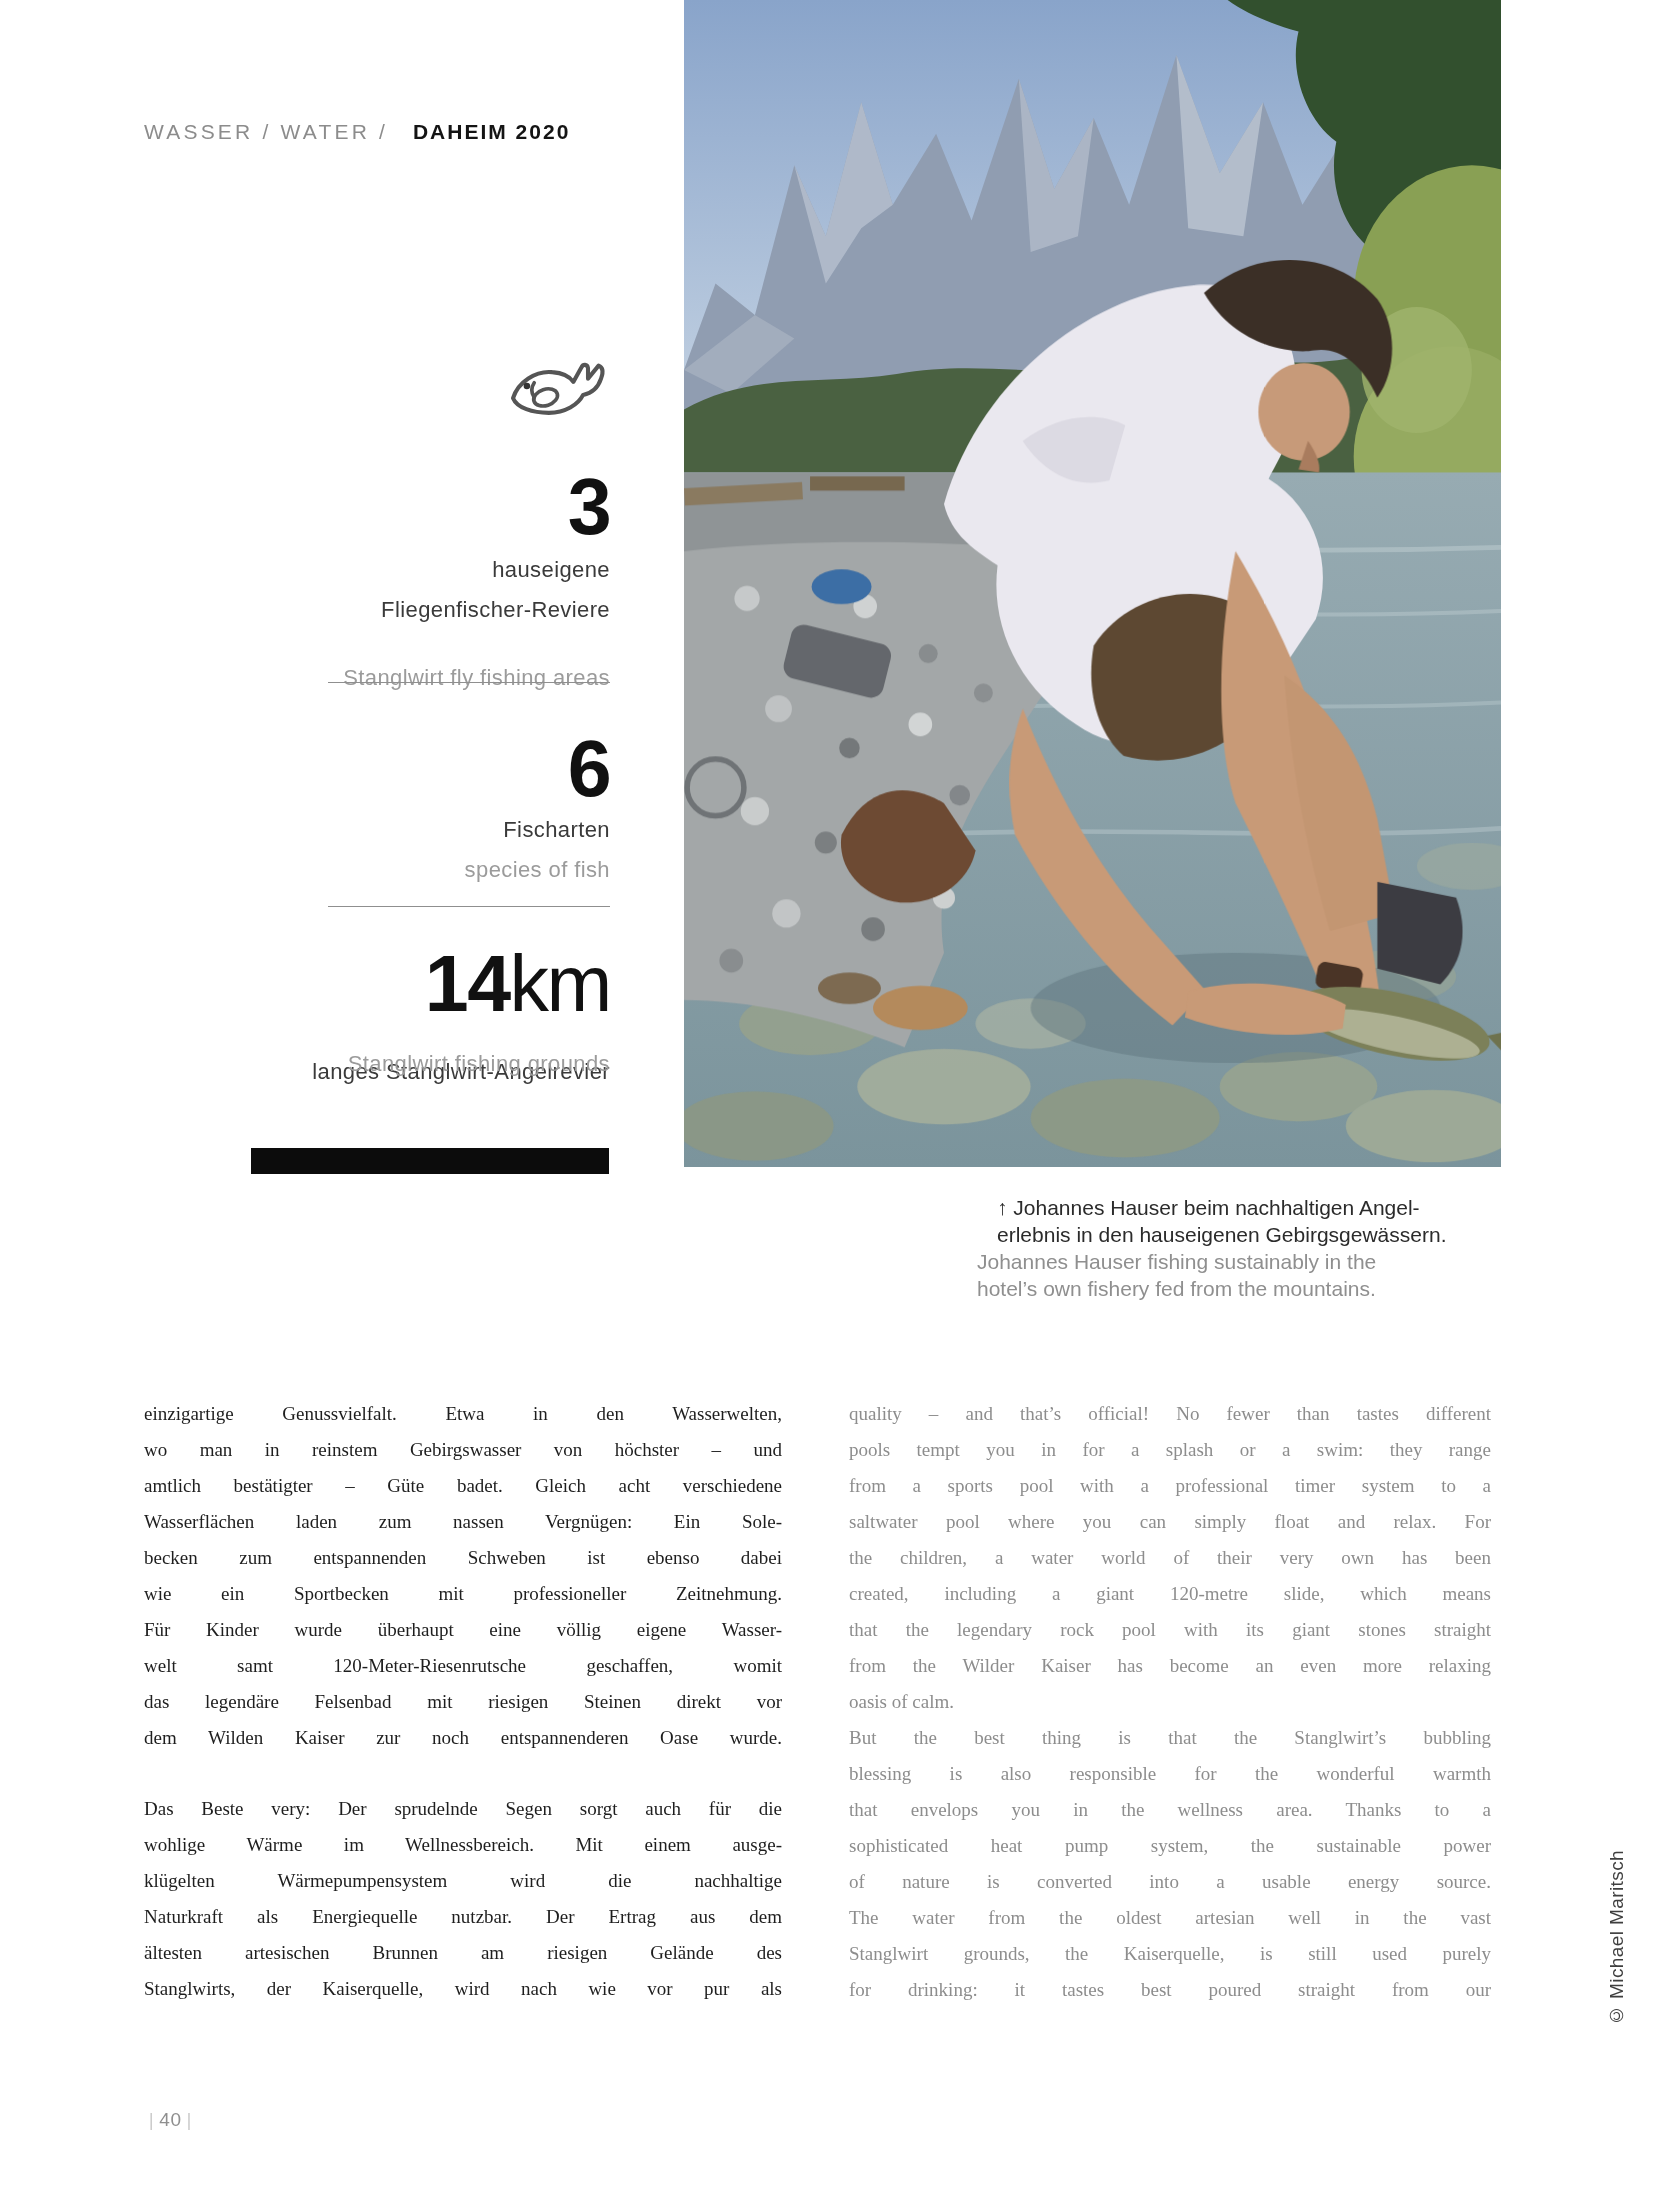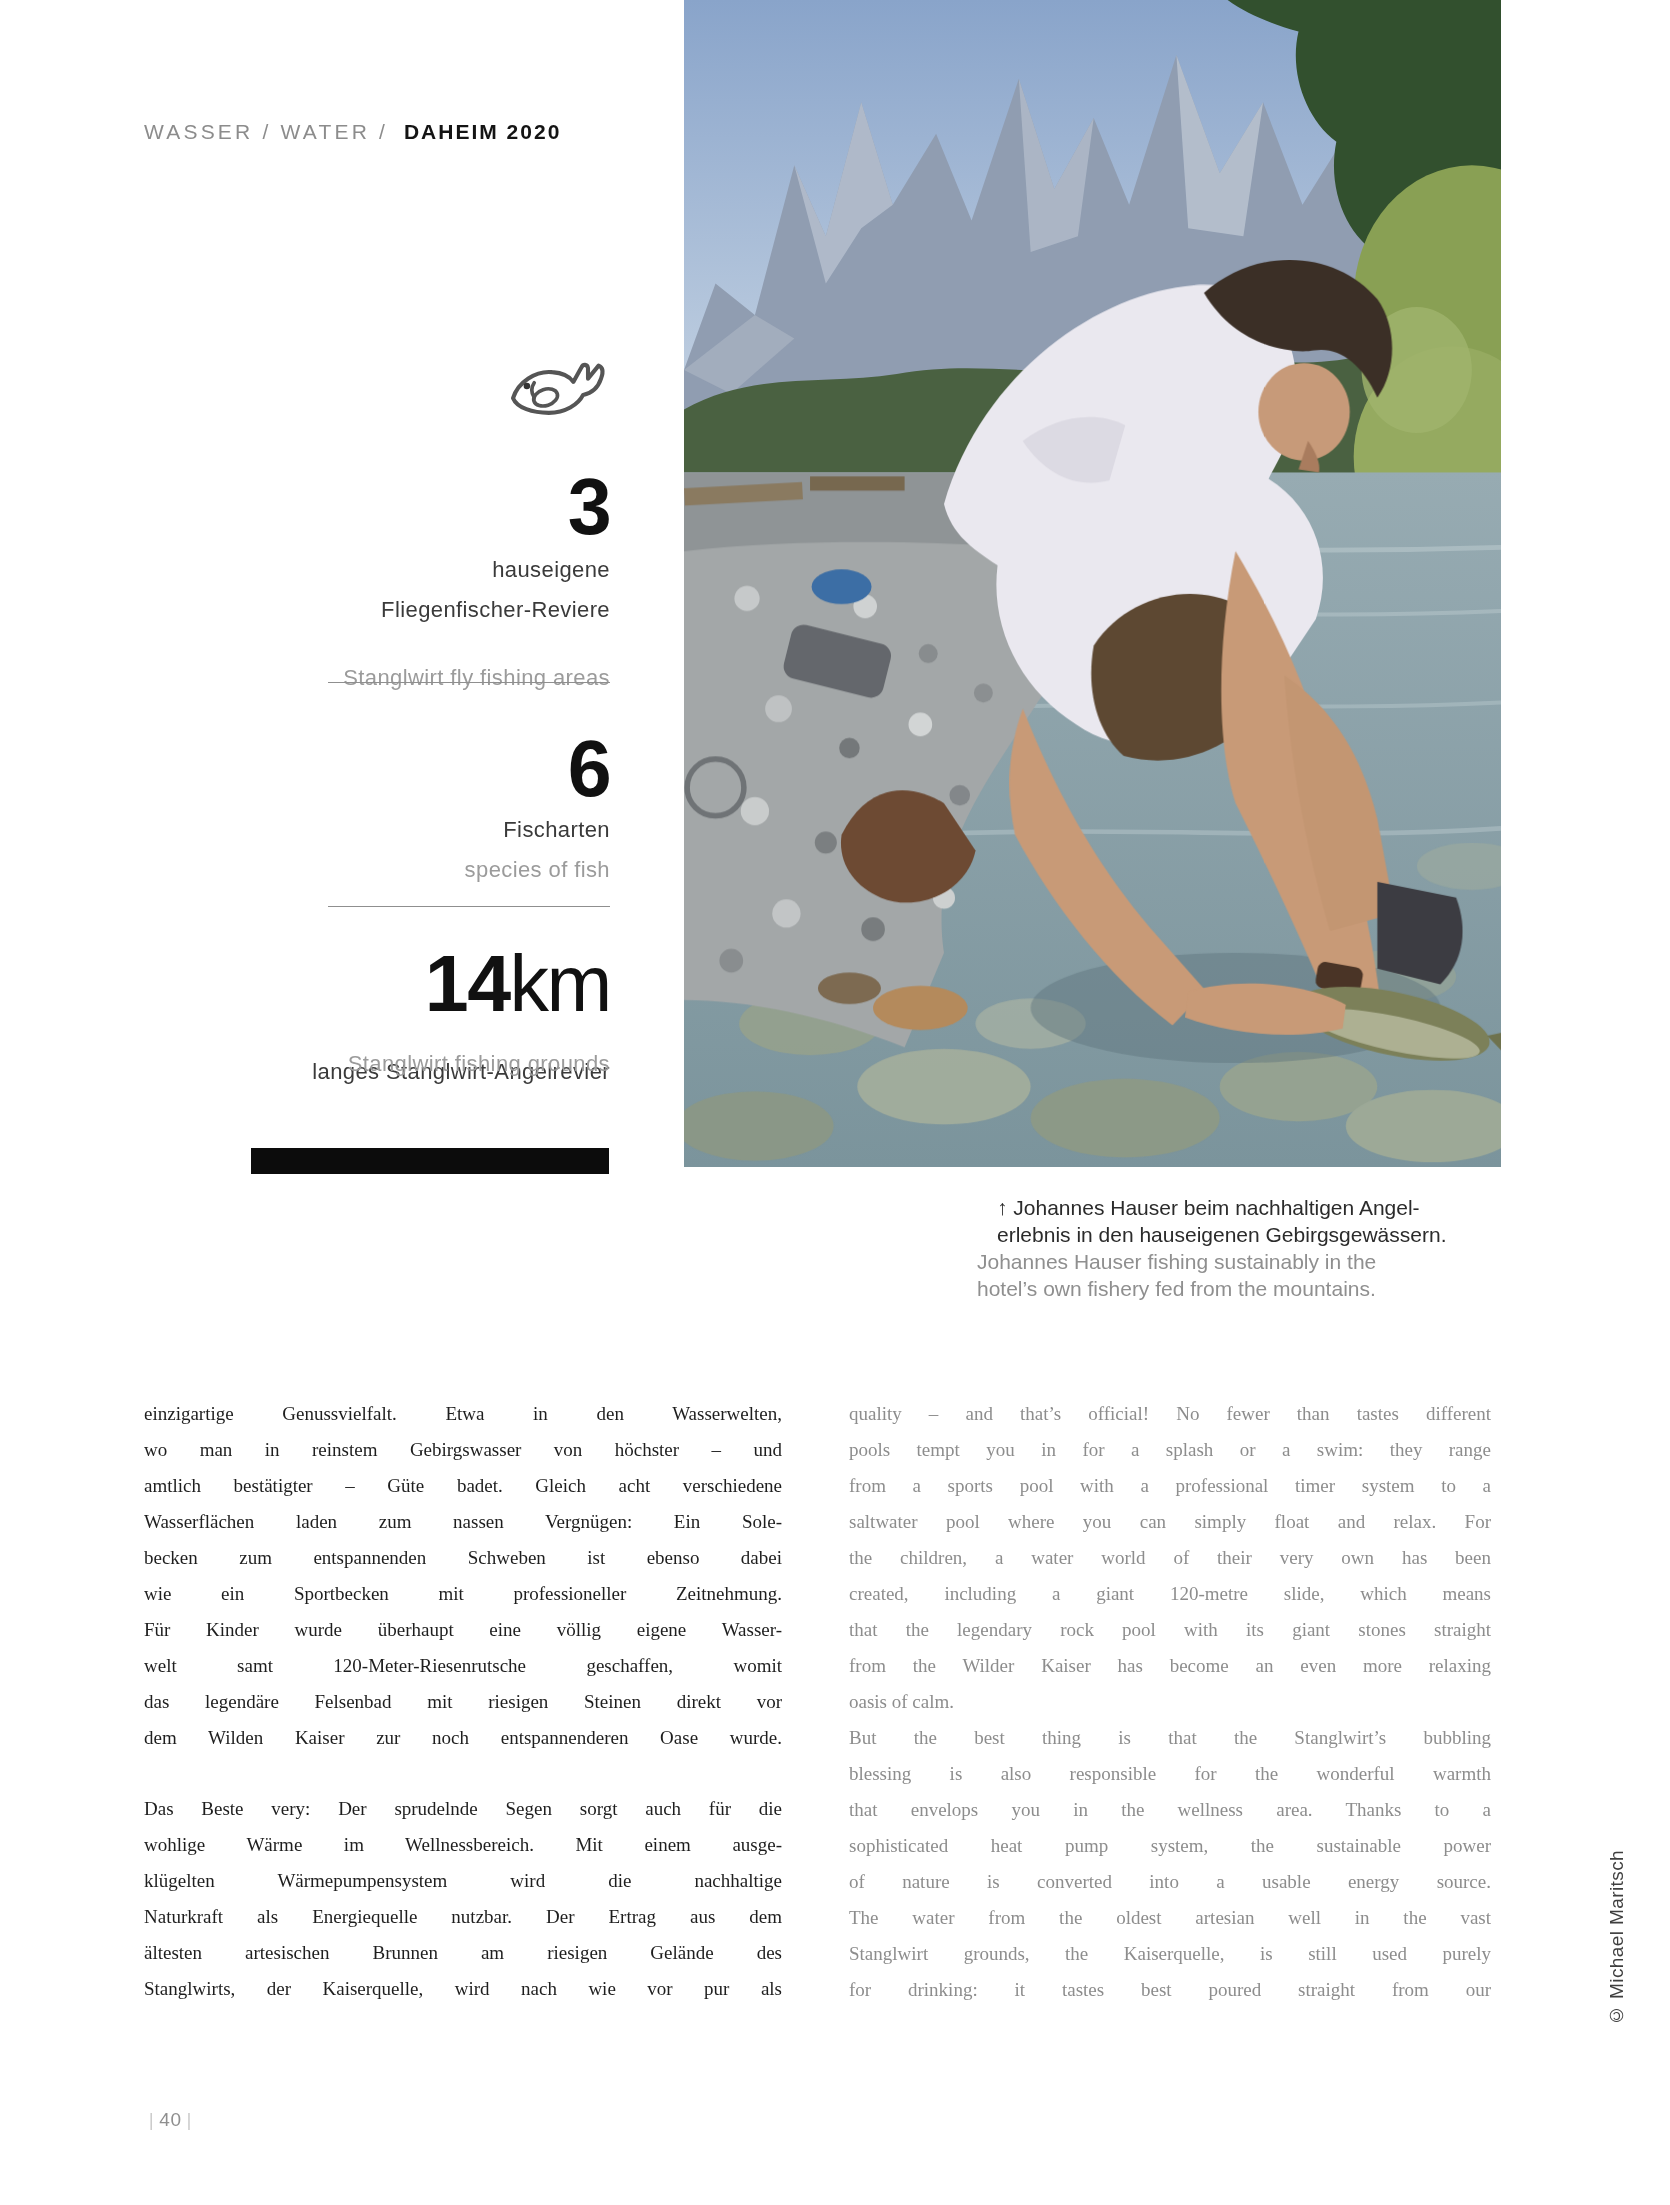--- a/index.html
+++ b/index.html
@@ -1,21 +1,21 @@
 <!DOCTYPE html>
 <html style="font-size:12.6px"><head>
 <meta charset="utf-8">
 <style>
   html,body{margin:0;padding:0;background:#ffffff;}
   .page{position:relative;width:1670px;height:2205px;background:#ffffff;overflow:hidden;
         font-family:"Liberation Sans",sans-serif;}
   
   .kicker{position:absolute;left:144px;top:120px;font-size:21px;white-space:nowrap;}
   .kicker .light{color:#8c8c8c;font-weight:300;letter-spacing:3.2px;}
-  .kicker .bold{color:#141414;font-weight:700;letter-spacing:2px;margin-left:10px;}
+  .kicker .bold{color:#141414;font-weight:700;letter-spacing:2px;margin-left:19px;}
   
   .stat-num{position:absolute;left:236px;width:374px;text-align:right;color:#111111;
             font-size:79px;font-weight:700;line-height:79px;letter-spacing:-1.6px;}
   .stat-num .thin{font-weight:300;letter-spacing:-2.4px;}
   .stat-label{position:absolute;left:189px;width:421px;text-align:right;font-size:22px;
               line-height:40px;color:#3a3a3a;letter-spacing:0.4px;}
   .stat-label.gray{color:#9b9b9b;}
   .stat-divider{position:absolute;left:328px;width:282px;border-top:1.6px solid #8f8f8f;}
   .black-bar{position:absolute;left:251px;top:1148px;width:358px;height:26px;background:#0c0c0c;}
   .fish-icon-box{position:absolute;left:500px;top:353px;width:110px;height:79px;}

